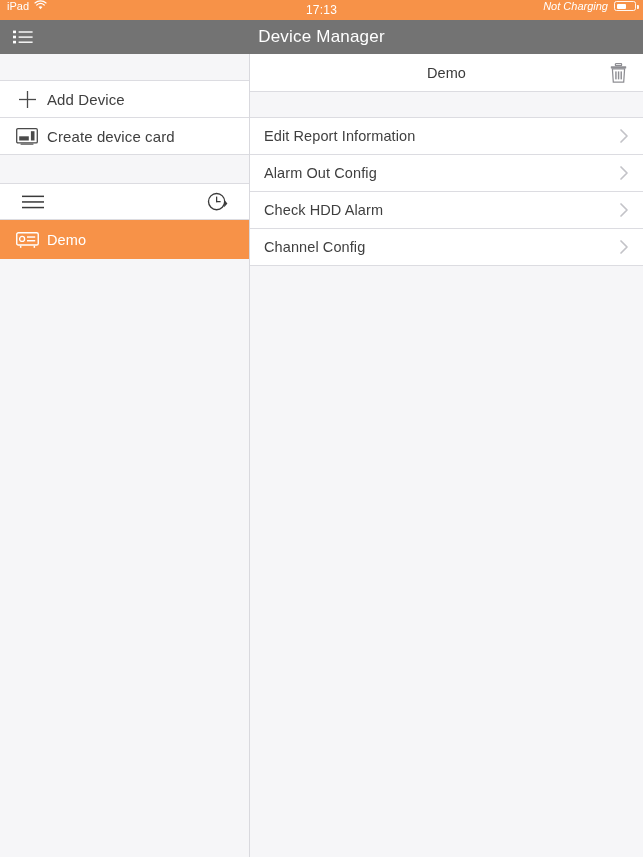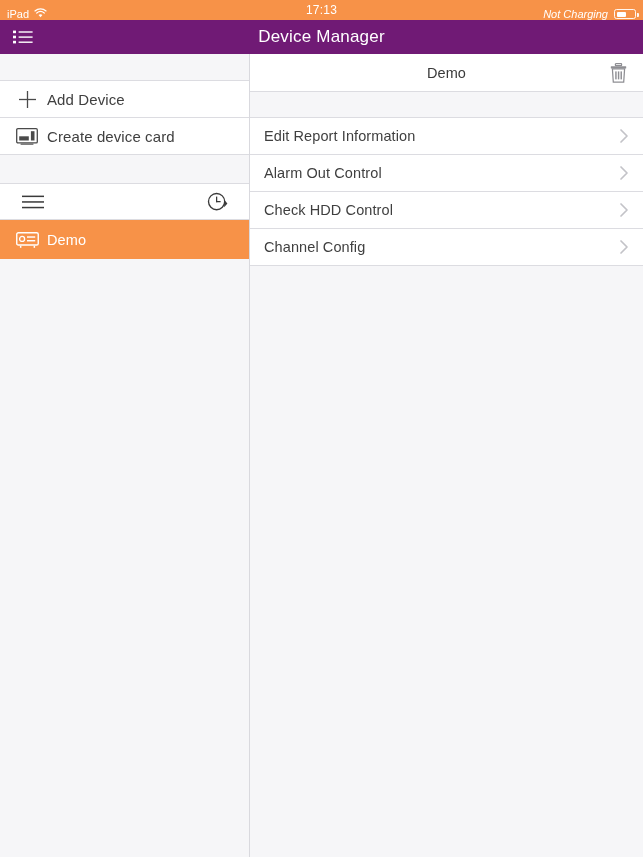--- a/index.html
+++ b/index.html
@@ -11,21 +11,21 @@
     -webkit-font-smoothing:antialiased;
   }
 
   
   .statusbar{
     position:relative;
     height:20px; width:100%;
     background:#f79248;
     color:#ffffff;
     font-size:11px;
-    display:flex; align-items:flex-end;gap:8px;
+    display:flex; align-items:flex-start;gap:8px;
   }
   .sb-left{ display:flex; align-items:center; gap:5px; padding-left:7px; }
   .sb-center{
     position:absolute; left:0; right:0; top:0; bottom:0;
     display:flex; align-items:center; justify-content:center;
     font-size:12px; letter-spacing:.2px;
   }
   .sb-right{
     margin-left:auto; display:flex; align-items:center; gap:6px;
     padding-right:7px; position:relative; z-index:2;font-style:italic;
@@ -43,21 +43,21 @@
   }
   .batt i{
     position:absolute; left:1.5px; top:1.5px; bottom:1.5px;
     width:9px; background:#ffffff; border-radius:1px; display:block;
   }
 
   
   .navbar{
     position:relative;
     height:34px; width:100%;
-    background:#701a75;
+    background:#737373;
     display:flex; align-items:flex-end;
   }
   .nav-title{
     position:absolute; left:0; right:0; top:0; bottom:0;
     display:flex; align-items:center; justify-content:center;
     color:#ffffff; font-size:17px; font-weight:400; letter-spacing:.2px;
   }
   .nav-menu-btn{
     position:relative; z-index:3;
     width:46px; height:34px;
@@ -286,30 +286,30 @@
     <div class="menu-row">
       <span class="lbl">Edit Report Information</span>
       <span class="chev">
         <svg width="10" height="16" viewBox="0 0 10 16">
           <path d="M2 2 L8 8 L2 14" fill="none" stroke="#c3c3c8" stroke-width="1.7" stroke-linecap="round" stroke-linejoin="round"></path>
         </svg>
       </span>
     </div>
 
     <div class="menu-row">
-      <span class="lbl">Alarm Out Control</span>
+      <span class="lbl">Alarm Out Config</span>
       <span class="chev">
         <svg width="10" height="16" viewBox="0 0 10 16">
           <path d="M2 2 L8 8 L2 14" fill="none" stroke="#c3c3c8" stroke-width="1.7" stroke-linecap="round" stroke-linejoin="round"></path>
         </svg>
       </span>
     </div>
 
     <div class="menu-row">
-      <span class="lbl">Check HDD Control</span>
+      <span class="lbl">Check HDD Alarm</span>
       <span class="chev">
         <svg width="10" height="16" viewBox="0 0 10 16">
           <path d="M2 2 L8 8 L2 14" fill="none" stroke="#c3c3c8" stroke-width="1.7" stroke-linecap="round" stroke-linejoin="round"></path>
         </svg>
       </span>
     </div>
 
     <div class="menu-row">
       <span class="lbl">Channel Config</span>
       <span class="chev">

